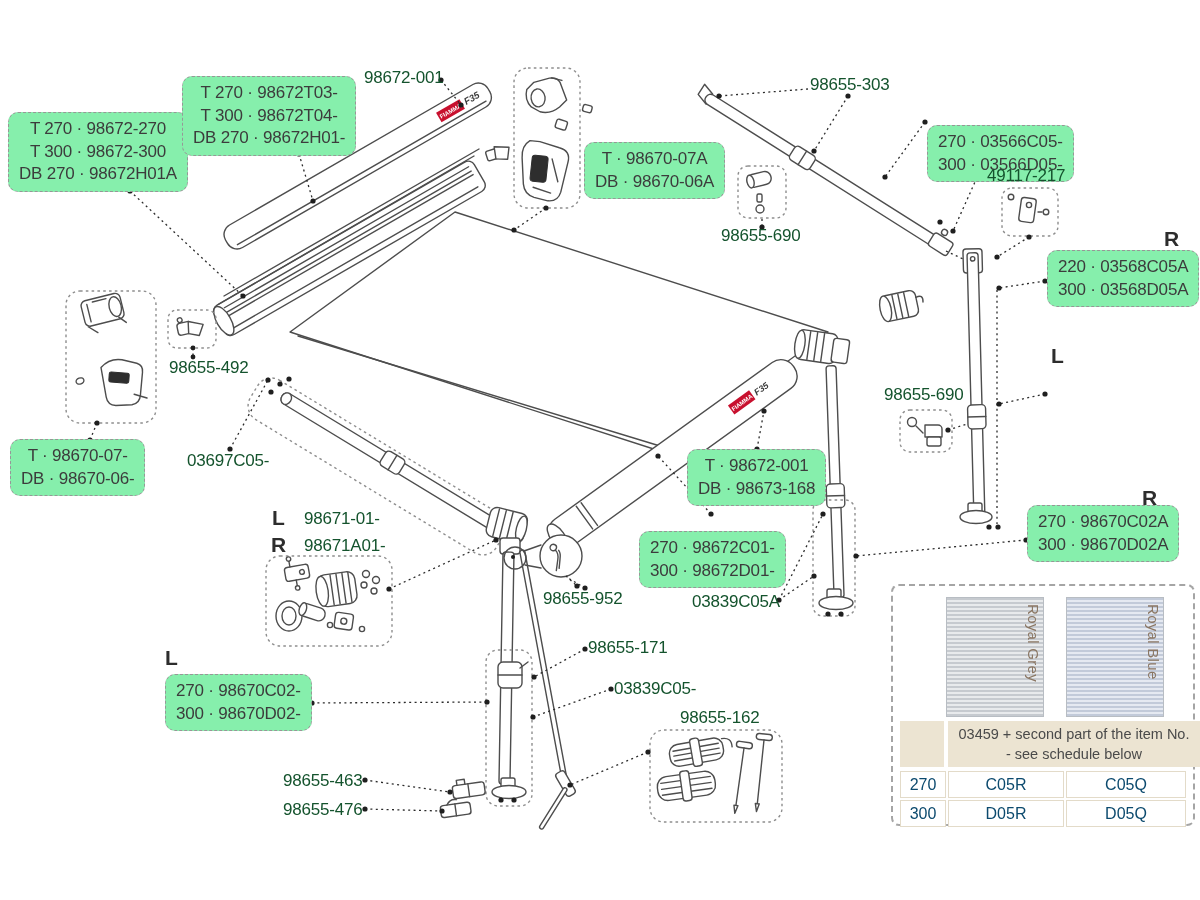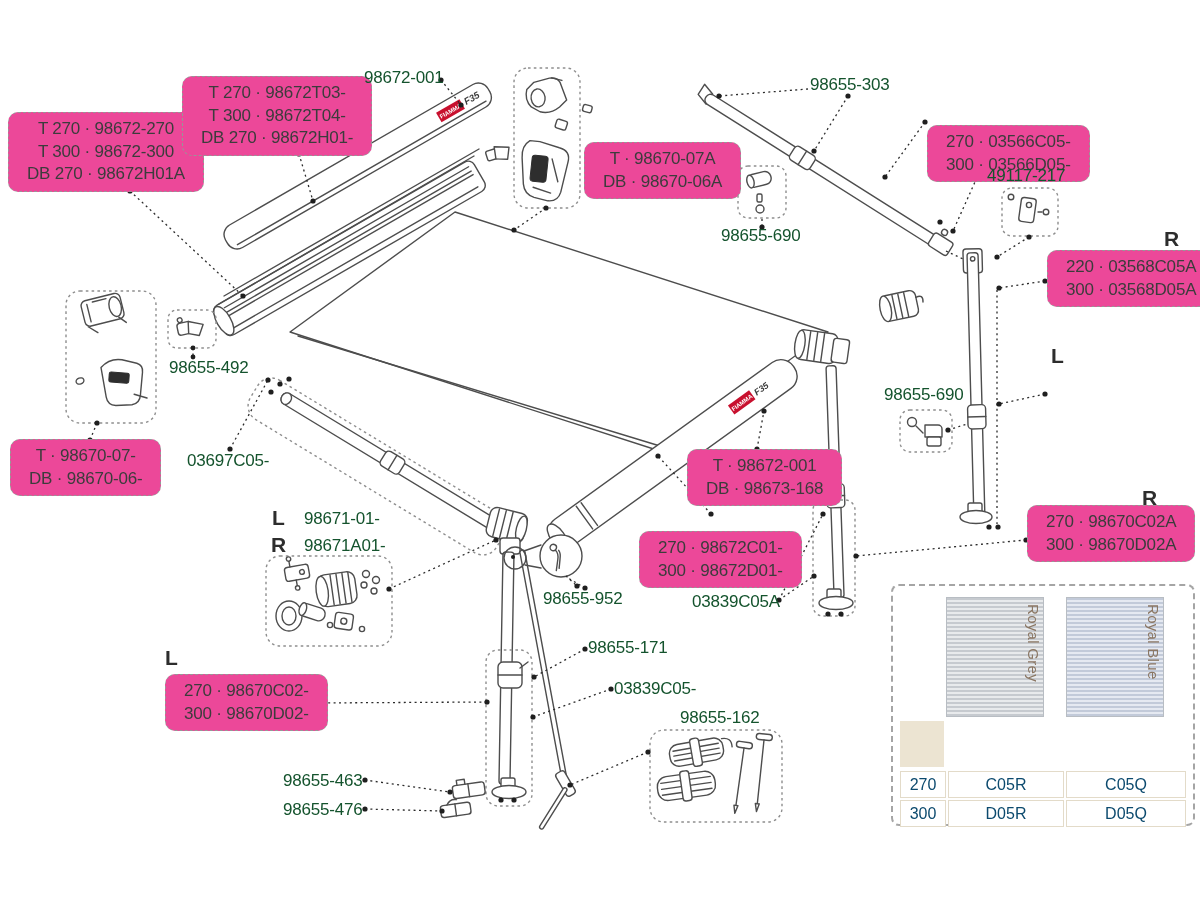--- a/index.html
+++ b/index.html
@@ -7,22 +7,22 @@
     position:relative; width:1200px; height:900px; background:#ffffff;
     font-family:"Liberation Sans", sans-serif; overflow:hidden;
   }
   #art { position:absolute; left:0; top:0; }
   .plain {
     position:absolute; font-size:17px; color:#14532d; white-space:nowrap;
     letter-spacing:-0.2px;
   }
   .pbox {
     position:absolute; border:1.6px dashed #979797; border-radius:10px;
-    padding:5px 18px; text-align:center; font-size:17px; color:#3c3c3c;
-    line-height:1.33; white-space:nowrap; background:#ec4899; letter-spacing:-0.2px;
+    padding:5px 10px; text-align:center; font-size:17px; color:#3c3c3c;
+    line-height:1.33; white-space:nowrap; background:#86efac; letter-spacing:-0.2px;
   }
   .hd { position:absolute; font-weight:bold; font-size:21px; color:#2d2d2d; }
   
   .st { stroke:#4d4d4d; stroke-width:1.4; fill:none; stroke-linecap:round; stroke-linejoin:round; }
   .fw { stroke:#4d4d4d; stroke-width:1.4; fill:#ffffff; stroke-linejoin:round; }
   .dk { fill:#2e2e2e; stroke:#2e2e2e; }
   .ld { stroke:#2b2b2b; stroke-width:1.3; stroke-dasharray:2 3.4; fill:none; }
   .dd { stroke:#8e8e8e; stroke-width:1.4; stroke-dasharray:2.6 3.2; fill:none; }
   .dot { fill:#1f1f1f; }
   
@@ -513,20 +513,21 @@
   <div class="plain" style="left:283px;top:800px;">98655-476</div>
 
   <div class="fabric-table" style="left:891px;top:584px;width:300px;height:238px;">
     <div class="swatch grey" style="left:53px;top:11px;">
       <span class="swatch-name">Royal Grey</span>
     </div>
     <div class="swatch blue" style="left:173px;top:11px;">
       <span class="swatch-name">Royal Blue</span>
     </div>
     <div class="cell beige" style="left:7px;top:135px;width:44px;height:46px;"></div>
+    <div class="cell beige header" style="left:55px;top:135px;width:236px;height:46px;">03459 + second part of the item No. - see schedule below</div>
     <div class="cell size" style="left:7px;top:185px;width:44px;height:25px;">270</div>
     <div class="cell val" style="left:55px;top:185px;width:114px;height:25px;">C05R</div>
     <div class="cell val" style="left:173px;top:185px;width:118px;height:25px;">C05Q</div>
     <div class="cell size" style="left:7px;top:214px;width:44px;height:25px;">300</div>
     <div class="cell val" style="left:55px;top:214px;width:114px;height:25px;">D05R</div>
     <div class="cell val" style="left:173px;top:214px;width:118px;height:25px;">D05Q</div>
   </div>
 
 </div>
 

